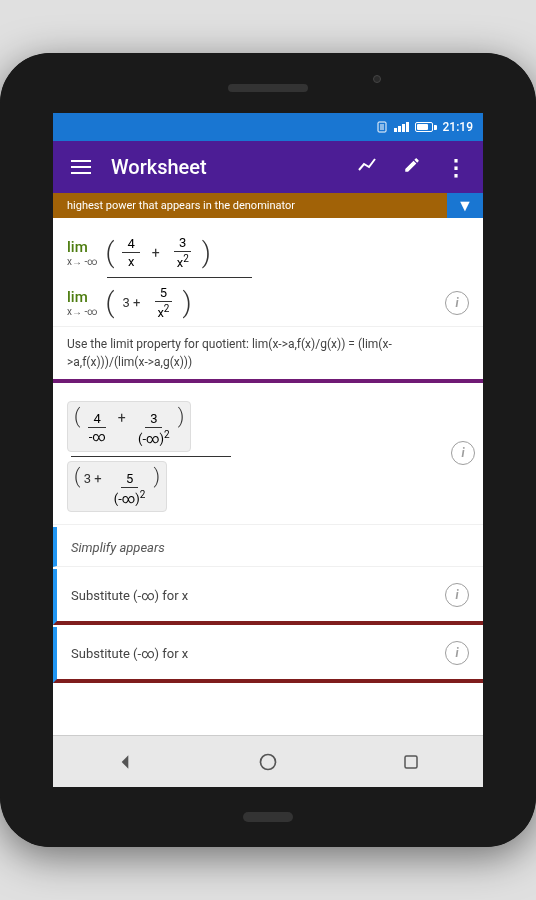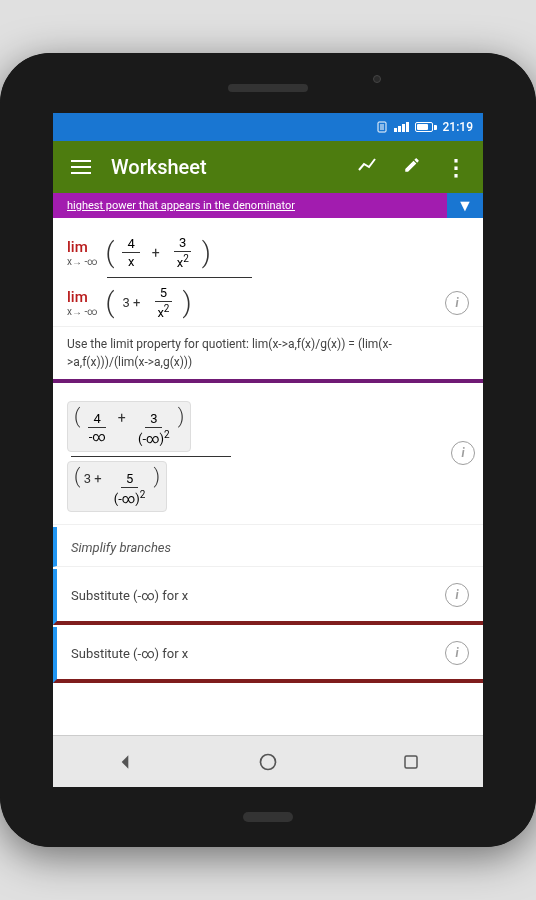--- a/index.html
+++ b/index.html
@@ -75,21 +75,21 @@
       gap: 6px;
     }
 
     .status-time {
       color: white;
       font-size: 12px;
       font-weight: 500;
     }
 
     .app-bar {
-      background: #4d7c0f;
+      background: #4c1d95;
       height: 52px;
       display: flex;
       align-items: center;
       padding: 0 14px;
       gap: 16px;
     }
 
     .app-bar-title {
       color: white;
       font-size: 20px;
@@ -120,26 +120,25 @@
     }
 
     .content {
       flex: 1;
       overflow-y: auto;
       background: white;
       padding: 0;
     }
 
     .scroll-hint {
-      background: #a21caf;
+      background: #a16207;
       color: white;
       font-size: 11px;
       padding: 6px 14px;
       position: relative;
-      text-decoration: underline;
     }
 
     .scroll-indicator {
       position: absolute;
       right: 0;
       top: 0;
       bottom: 0;
       width: 36px;
       background: #1976d2;
       display: flex;
@@ -287,21 +286,21 @@
 
     .lim-label {
       display: flex;
       flex-direction: column;
       align-items: flex-start;
     }
 
     .lim-word {
       font-size: 15px;
       font-weight: 500;
-      color: #b91c1c;
+      color: #4d7c0f;
     }
 
     .lim-arrow {
       font-size: 10px;
       color: #555;
       white-space: nowrap;
     }
 
     .signal-bars {
       display: flex;
@@ -491,21 +490,21 @@
               <span style="padding:1px 5px;">(-∞)<sup>2</sup></span>
             </span>
             <span class="paren" style="font-size:20px;">)</span>
           </span>
         </div>
 
         <div class="info-btn">i</div>
       </div>
 
       <div class="math-section blue-left-border" style="padding:10px 14px;border-left:4px solid #2196f3;">
-        <span class="simplify-label" style="padding:0;">Simplify  branches</span>
+        <span class="simplify-label" style="padding:0;">Simplify  appears</span>
       </div>
 
       <div class="substitute-row blue-left-border" style="border-left:4px solid #2196f3;">
         <span class="substitute-text">Substitute (-∞)  for  x</span>
         <div class="info-btn" style="position:static;transform:none;">i</div>
       </div>
 
       <div class="substitute-row blue-left-border" style="border-left:4px solid #2196f3;">
         <span class="substitute-text">Substitute (-∞)  for  x</span>
         <div class="info-btn" style="position:static;transform:none;">i</div>

